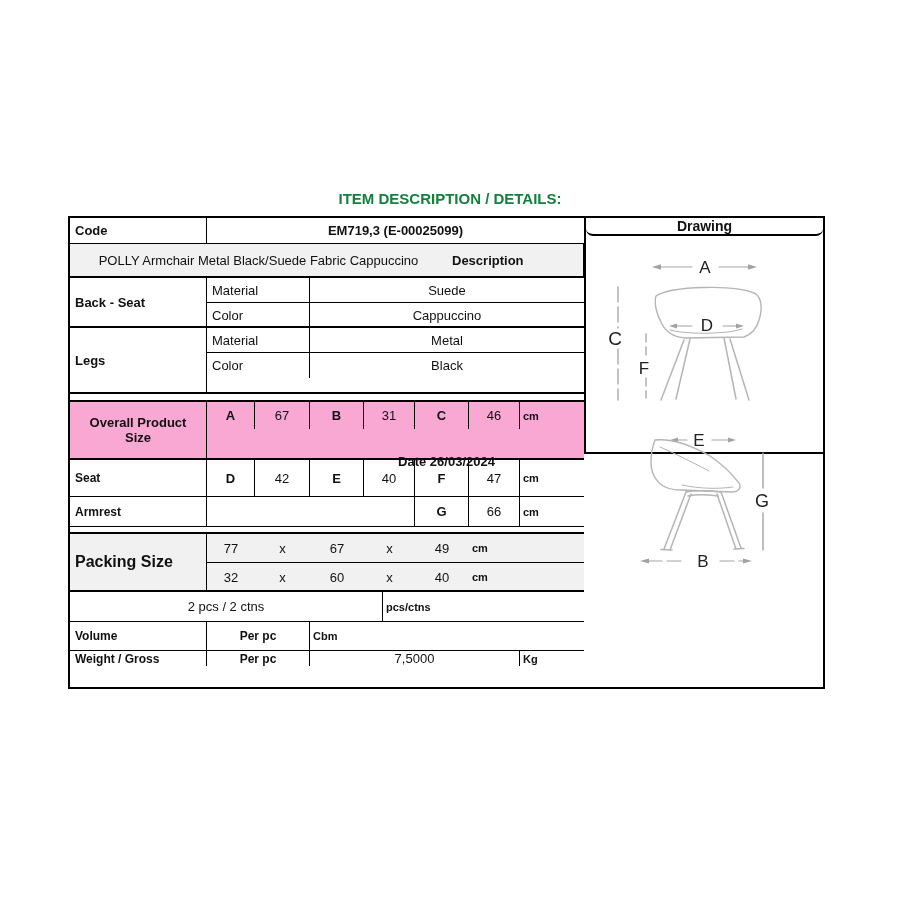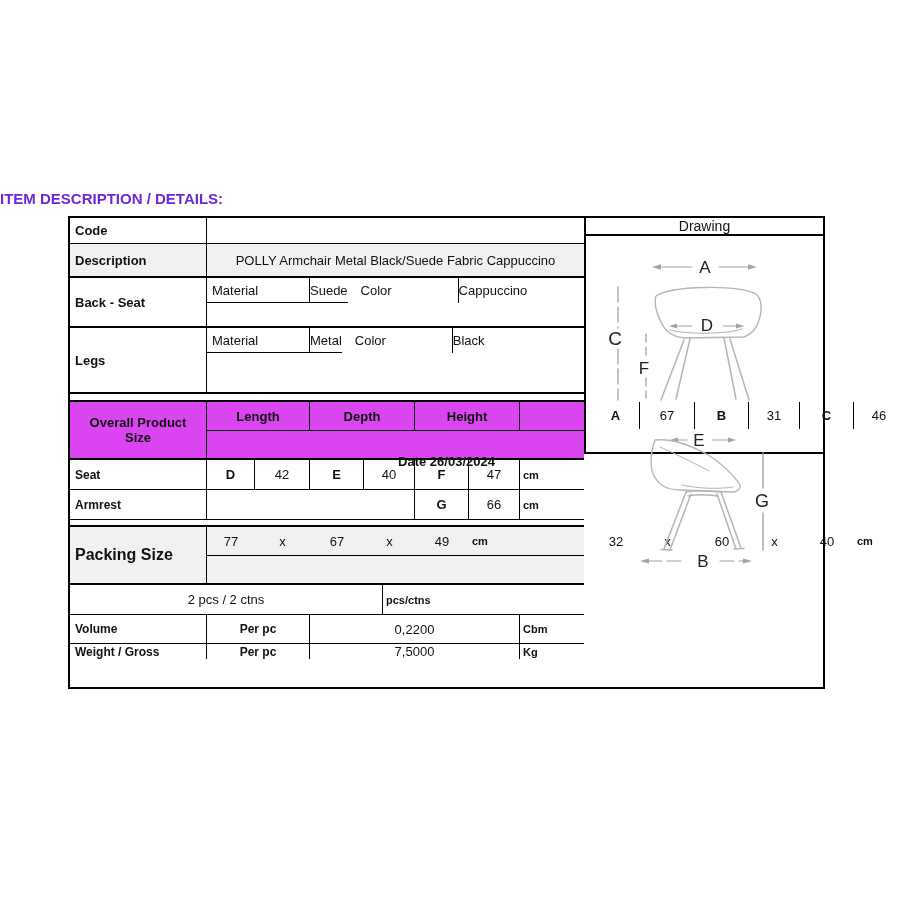--- a/index.html
+++ b/index.html
@@ -1,60 +1,60 @@
 <!DOCTYPE html>
 <html><head>
 <meta charset="utf-8">
 <style>
   html,body { margin:0; padding:0; background:#ffffff; }
   .page {
     position:relative; width:900px; height:900px; background:#ffffff;
     font-family:"Liberation Sans", sans-serif; color:#111; overflow:hidden;
   }
   .title {
-    position:absolute; top:190px; left:0; width:900px; 
-    font-weight:bold; font-size:15px; color:#6d28d9;
+    position:absolute; top:190px; left:0; width:900px; text-align:center;
+    font-weight:bold; font-size:15px; color:#15803d;
   }
   .sheet {
     position:absolute; left:68px; top:216px; width:757px; height:473px;
     border:2px solid #000; box-sizing:border-box; display:flex; flex-direction:column;
     background:#fff;
   }
   .upper { display:flex; flex:1; min-height:0; border-bottom:2px solid #000; box-sizing:border-box; }
   .main  { width:516px; border-right:2px solid #000; box-sizing:border-box; display:flex; flex-direction:column; }
   .drawpanel { flex:1; display:flex; flex-direction:column; min-width:0; }
   .dhead {
     height:58px; border-bottom:2px solid #000; box-sizing:border-box;
     display:flex; align-items:center; justify-content:center;
-    font-weight:normal; font-size:14px;
+    font-weight:bold; font-size:14px;border-radius:7px;
   }
   .dbody { flex:1; position:relative; }
 
   .r { display:flex; box-sizing:border-box; border-bottom:1px solid #000; flex:0 0 auto;text-align:right; }
   .r.thick { border-bottom-width:2px; }
   .r.nobb { border-bottom:none; }
   .section { display:flex; box-sizing:border-box; border-bottom:2px solid #000; flex:0 0 auto; }
   .section > .labcell { width:137px; border-right:1px solid #000; box-sizing:border-box; }
-  .section > .sub { flex:1; display:flex; flex-direction:row; min-width:0;gap:8px; }
+  .section > .sub { flex:1; display:flex; flex-direction:column; min-width:0; }
   .sub .r:last-child { border-bottom:none; }
   .gap { box-sizing:border-box; border-bottom:2px solid #000; background:#fff; flex:0 0 auto; }
 
   .c { box-sizing:border-box; border-right:1px solid #000; display:flex; align-items:center; overflow:hidden; }
   .c.nobr { border-right:none; }
   .c.ctr { justify-content:center; }
   .lab { font-weight:bold; font-size:13px; padding-left:5px; }
   .lab.sm { font-size:12px; }
   .labcell { display:flex; align-items:center; font-weight:bold; font-size:13px; padding-left:5px; }
   .sublab { font-size:13px; padding-left:5px; }
   .val { font-size:13px; }
   .bold { font-weight:bold; }
   .letter { font-weight:bold; font-size:13px; }
   .unit { font-weight:bold; font-size:11px; padding-left:3px; }
   .grayrow { background:#f1f1f1; }
-  .yellow { background:#d946ef; }
+  .yellow { background:#f9a8d4; }
   .sizehead { font-weight:bold; font-size:13px; }
   .overall-lab { width:137px; border-right:1px solid #000; box-sizing:border-box;
     display:flex; align-items:center; justify-content:center; text-align:center;
     font-weight:bold; font-size:13px; padding:0 8px; }
   .daterow { flex:1; display:flex; align-items:flex-start; justify-content:center;
     font-weight:bold; font-size:13px; }
 
   .w137{width:137px} .w103{width:103px} .w105{width:105px} .w64{width:64px}
   .w48{width:48px} .w55{width:55px} .w54{width:54px} .w51{width:51px}
   .w208{width:208px} .w210{width:210px} .w313{width:313px} .w115{width:115px}
@@ -69,25 +69,26 @@
 
   <div class="title">ITEM DESCRIPTION / DETAILS:</div>
 
   <div class="sheet">
     <div class="upper">
 
       <div class="main">
 
         <div class="r" style="height:26px">
           <div class="c w137 lab">Code</div>
+          <div class="c grow nobr ctr val bold">EM719,3 (E-00025099)</div>
         </div>
 
         <div class="r thick grayrow" style="height:34px">
+          <div class="c grow nobr ctr val">POLLY Armchair Metal Black/Suede Fabric Cappuccino</div>
           <div class="c w137 lab">Description</div>
-          <div class="c grow nobr ctr val">POLLY Armchair Metal Black/Suede Fabric Cappuccino</div>
         </div>
 
         <div class="section" style="height:50px">
           <div class="labcell">Back - Seat</div>
           <div class="sub">
             <div class="r" style="height:25px">
               <div class="c w103 sublab">Material</div>
               <div class="c grow nobr ctr val">Suede</div>
             </div>
             <div class="r" style="height:25px">
@@ -109,39 +110,33 @@
               <div class="c grow nobr ctr val">Black</div>
             </div>
           </div>
         </div>
 
         <div class="gap" style="height:8px"></div>
 
         <div class="section yellow" style="height:58px">
           <div class="overall-lab">Overall Product Size</div>
           <div class="sub">
-            <div class="r" style="height:29px">
-              <div class="c w103 ctr sizehead">Length</div>
-              <div class="c w105 ctr sizehead">Depth</div>
-              <div class="c w105 ctr sizehead">Height</div>
-              <div class="c w64 nobr"></div>
-            </div>
             <div class="r nobb" style="height:27px">
               <div class="c w48 ctr letter">A</div>
               <div class="c w55 ctr val">67</div>
               <div class="c w54 ctr letter">B</div>
               <div class="c w51 ctr val">31</div>
               <div class="c w54 ctr letter">C</div>
               <div class="c w51 ctr val">46</div>
               <div class="c w64 nobr unit">cm</div>
             </div>
           </div>
         </div>
 
-        <div class="r" style="height:30px">
+        <div class="r" style="height:37px">
           <div class="c w137 lab sm">Seat</div>
           <div class="c w48 ctr letter">D</div>
           <div class="c w55 ctr val">42</div>
           <div class="c w54 ctr letter">E</div>
           <div class="c w51 ctr val">40</div>
           <div class="c w54 ctr letter">F</div>
           <div class="c w51 ctr val">47</div>
           <div class="c w64 nobr unit">cm</div>
         </div>
 
@@ -178,21 +173,20 @@
         </div>
 
         <div class="r" style="height:30px">
           <div class="c w313 ctr val">2 pcs / 2 ctns</div>
           <div class="c w64 nobr unit">pcs/ctns</div>
         </div>
 
         <div class="r" style="height:29px">
           <div class="c w137 lab sm">Volume</div>
           <div class="c w103 ctr val bold" style="font-size:12px">Per pc</div>
-          <div class="c w210 ctr val">0,2200</div>
           <div class="c w64 nobr unit">Cbm</div>
         </div>
 
         <div class="r nobb grow">
           <div class="c w137 lab sm">Weight / Gross</div>
           <div class="c w103 ctr val bold" style="font-size:12px">Per pc</div>
           <div class="c w210 ctr val">7,5000</div>
           <div class="c w64 nobr unit">Kg</div>
         </div>
 

